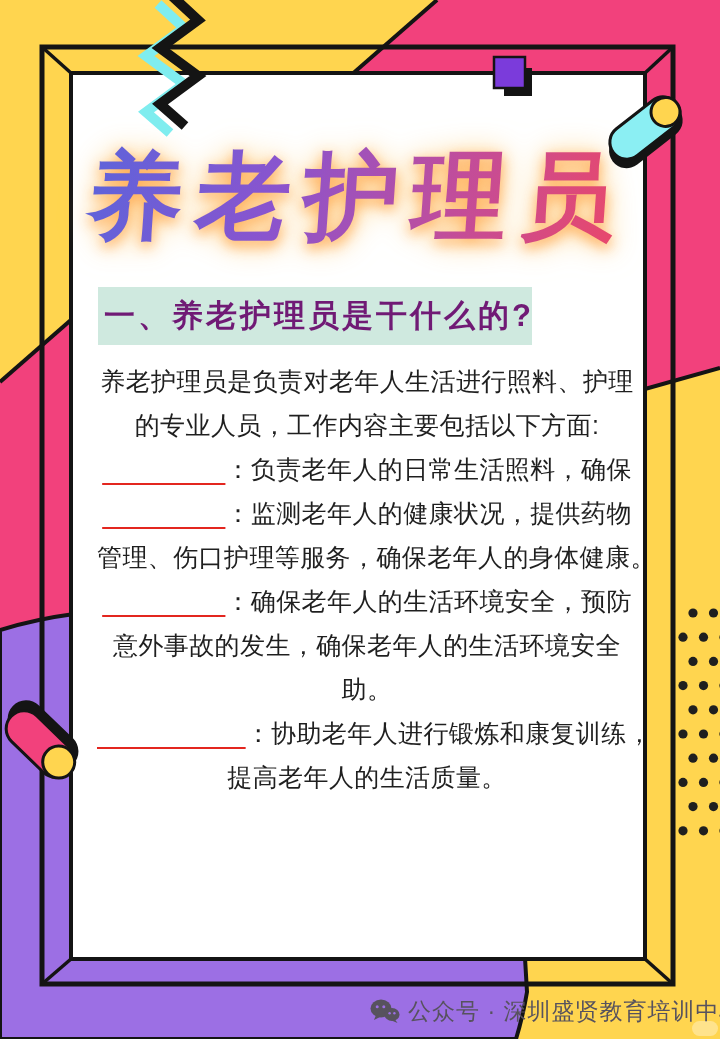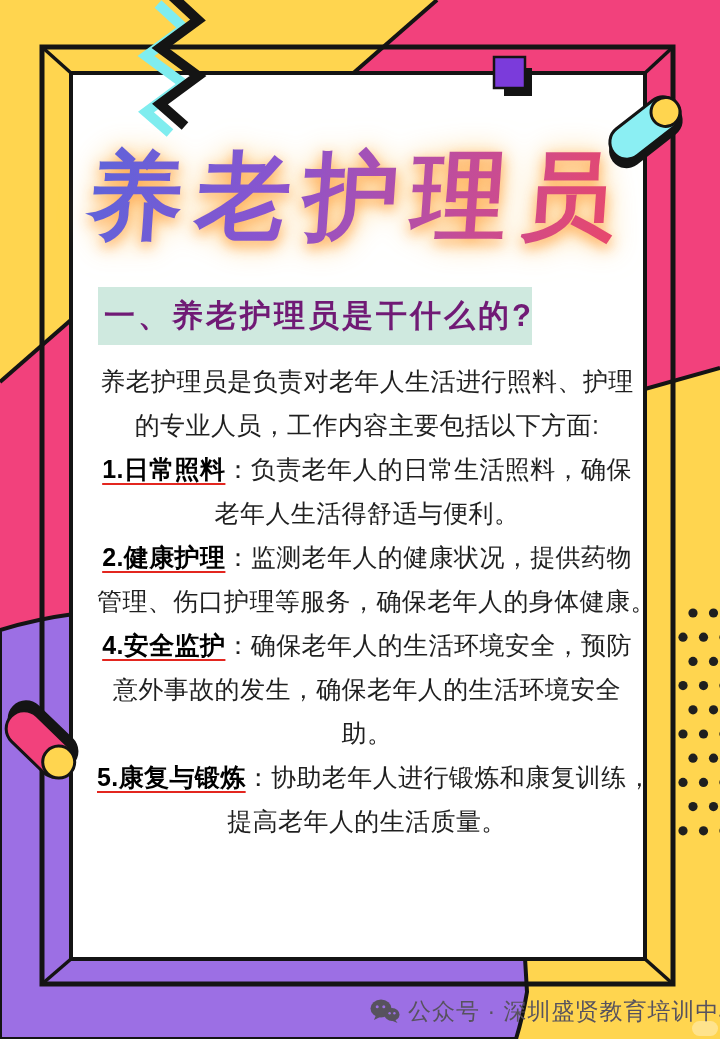--- a/index.html
+++ b/index.html
@@ -25,21 +25,21 @@
     background:#CFE9DF;color:#701a75;
     font-size:31px;font-weight:700;line-height:58px;letter-spacing:3px;
     padding-left:6px;white-space:nowrap;
   }
   .body-text{
     position:absolute;left:26px;top:286px;width:540px;
     font-size:25px;line-height:44px;color:#1F1F1F;letter-spacing:0.4px;
   }
   .body-text .line{white-space:nowrap;height:44px;text-align:center;}
   .red-label{
-    color:#000000;font-weight:700;
+    color:#ffffff;font-weight:700;
     text-decoration:underline;text-decoration-color:#E3261F;
     text-decoration-thickness:2px;text-underline-offset:5px;
   }
   .footer-bar{
     position:absolute;left:0;top:988px;width:720px;height:51px;
   }
   .footer-inner{
     position:absolute;left:370px;top:8px;display:flex;align-items:center;gap:8px;
     color:#57525E;font-size:23px;letter-spacing:1px;white-space:nowrap;
   }
@@ -102,21 +102,20 @@
 
   <div class="card">
     <div class="title-glow">
       <div class="poster-title">养老护理员</div>
     </div>
     <div class="heading-bar">一、养老护理员是干什么的?</div>
     <div class="body-text" id="body-text">
         <div class="line">养老护理员是负责对老年人生活进行照料、护理</div>
         <div class="line">的专业人员，工作内容主要包括以下方面:</div>
         <div class="line"><span class="red-label">1.日常照料</span>：负责老年人的日常生活照料，确保</div>
-        <div class="line">老年人生活得舒适与便利。</div>
         <div class="line"><span class="red-label">2.健康护理</span>：监测老年人的健康状况，提供药物</div>
         <div class="line">管理、伤口护理等服务，确保老年人的身体健康。</div>
         <div class="line"><span class="red-label">4.安全监护</span>：确保老年人的生活环境安全，预防</div>
         <div class="line">意外事故的发生，确保老年人的生活环境安全</div>
         <div class="line">助。</div>
         <div class="line"><span class="red-label">5.康复与锻炼</span>：协助老年人进行锻炼和康复训练，</div>
         <div class="line">提高老年人的生活质量。</div>
       </div>
   </div>
 

